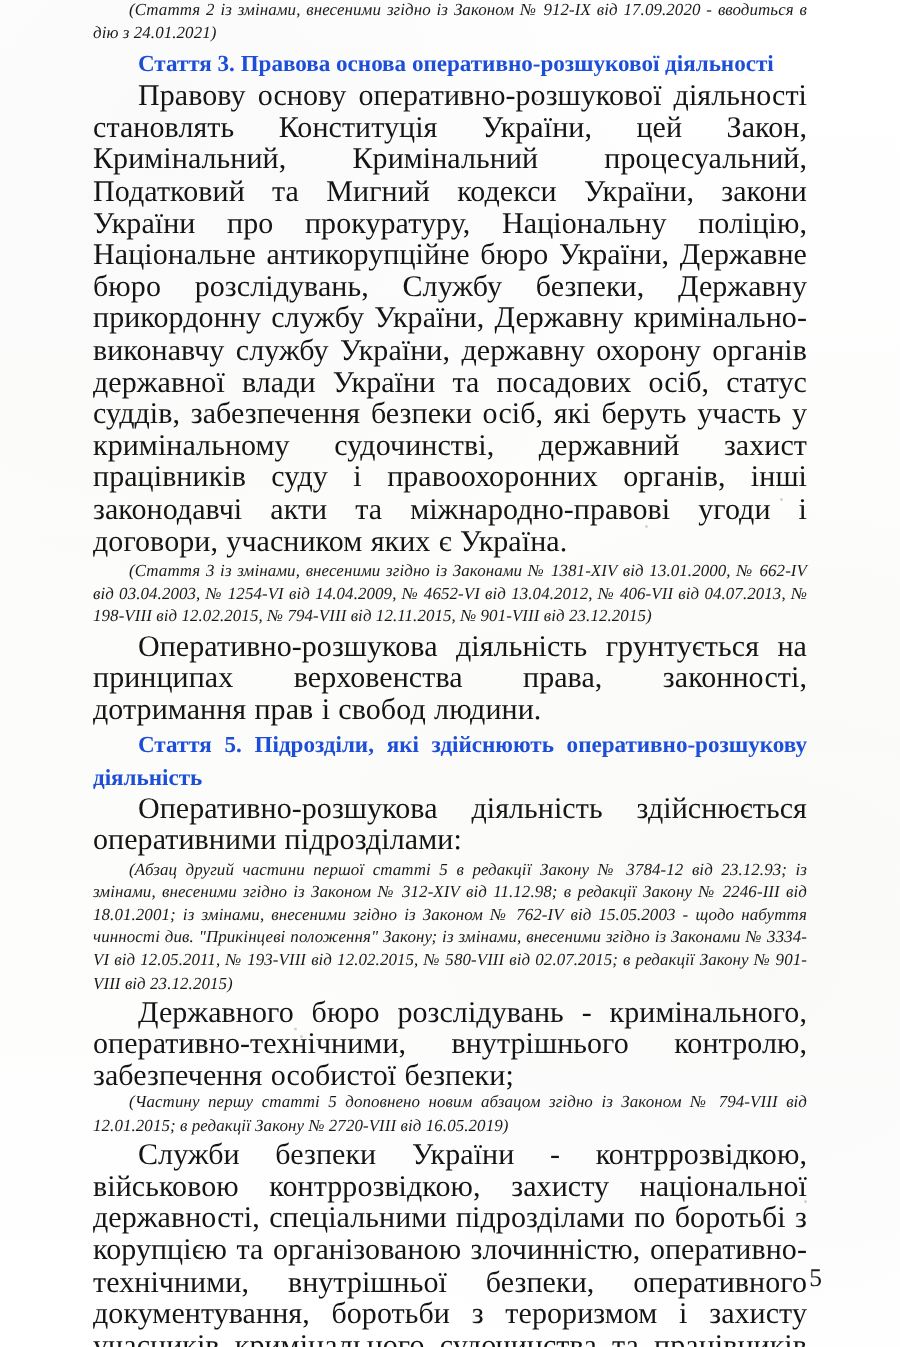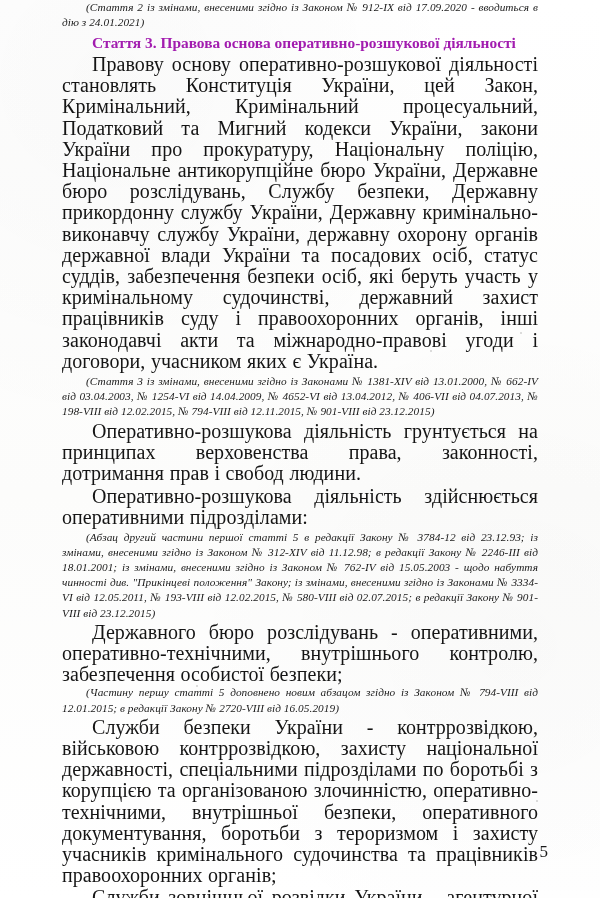--- a/index.html
+++ b/index.html
@@ -52,21 +52,21 @@
     color: #151515;
   }
 
   .heading {
     font-size: 15.4px;
     line-height: 21.5px;
     font-weight: 700;
     text-indent: 30px;
     margin: 0;
     text-align: left;
-    color: #a21caf;
+    color: #1d4ed8;
   }
 
   
   .heading.justified {
     text-align: justify;
     text-align-last: left;
   }
 
   
   .note {
@@ -129,31 +129,32 @@
     <div class="gap-1"></div>
 
 
     <p class="para">Оперативно-розшукова діяльність грунтується на принципах верховенства права, законності, дотримання прав і свобод людини.</p>
 
     <div class="gap-1"></div>
 
 
     <div class="gap-1"></div>
 
+    <h2 class="heading justified">Стаття 5. Підрозділи, які здійснюють оперативно-розшукову діяльність</h2>
 
     <p class="para">Оперативно-розшукова діяльність здійснюється оперативними підрозділами:</p>
 
     <div class="gap-1"></div>
 
 
     <p class="note">(Абзац другий частини першої статті 5 в редакції Закону № 3784-12 від 23.12.93; із змінами, внесеними згідно із Законом № 312-XIV від 11.12.98; в редакції Закону № 2246-III від 18.01.2001; із змінами, внесеними згідно із Законом № 762-IV від 15.05.2003 - щодо набуття чинності див. "Прикінцеві положення" Закону; із змінами, внесеними згідно із Законами № 3334-VI від 12.05.2011, № 193-VIII від 12.02.2015, № 580-VIII від 02.07.2015; в редакції Закону № 901-VIII від 23.12.2015)</p>
 
     <div class="gap-1"></div>
 
-    <p class="para">Державного бюро розслідувань - оперативними, оперативно-технічними, внутрішнього контролю, забезпечення особистої безпеки;</p>
+    <p class="para">Державного бюро розслідувань - кримінального, оперативно-технічними, внутрішнього контролю, забезпечення особистої безпеки;</p>
 
     <p class="note">(Частину першу статті 5 доповнено новим абзацом згідно із Законом № 794-VIII від 12.01.2015; в редакції Закону № 2720-VIII від 16.05.2019)</p>
 
     <div class="gap-1"></div>
 
     <p class="para">Служби безпеки України - контррозвідкою, військовою контррозвідкою, захисту національної державності, спеціальними підрозділами по боротьбі з корупцією та організованою злочинністю, оперативно-технічними, внутрішньої безпеки, оперативного документування, боротьби з тероризмом і захисту учасників кримінального судочинства та працівників правоохоронних органів;</p>
 
 
     <div class="gap-1"></div>
 

